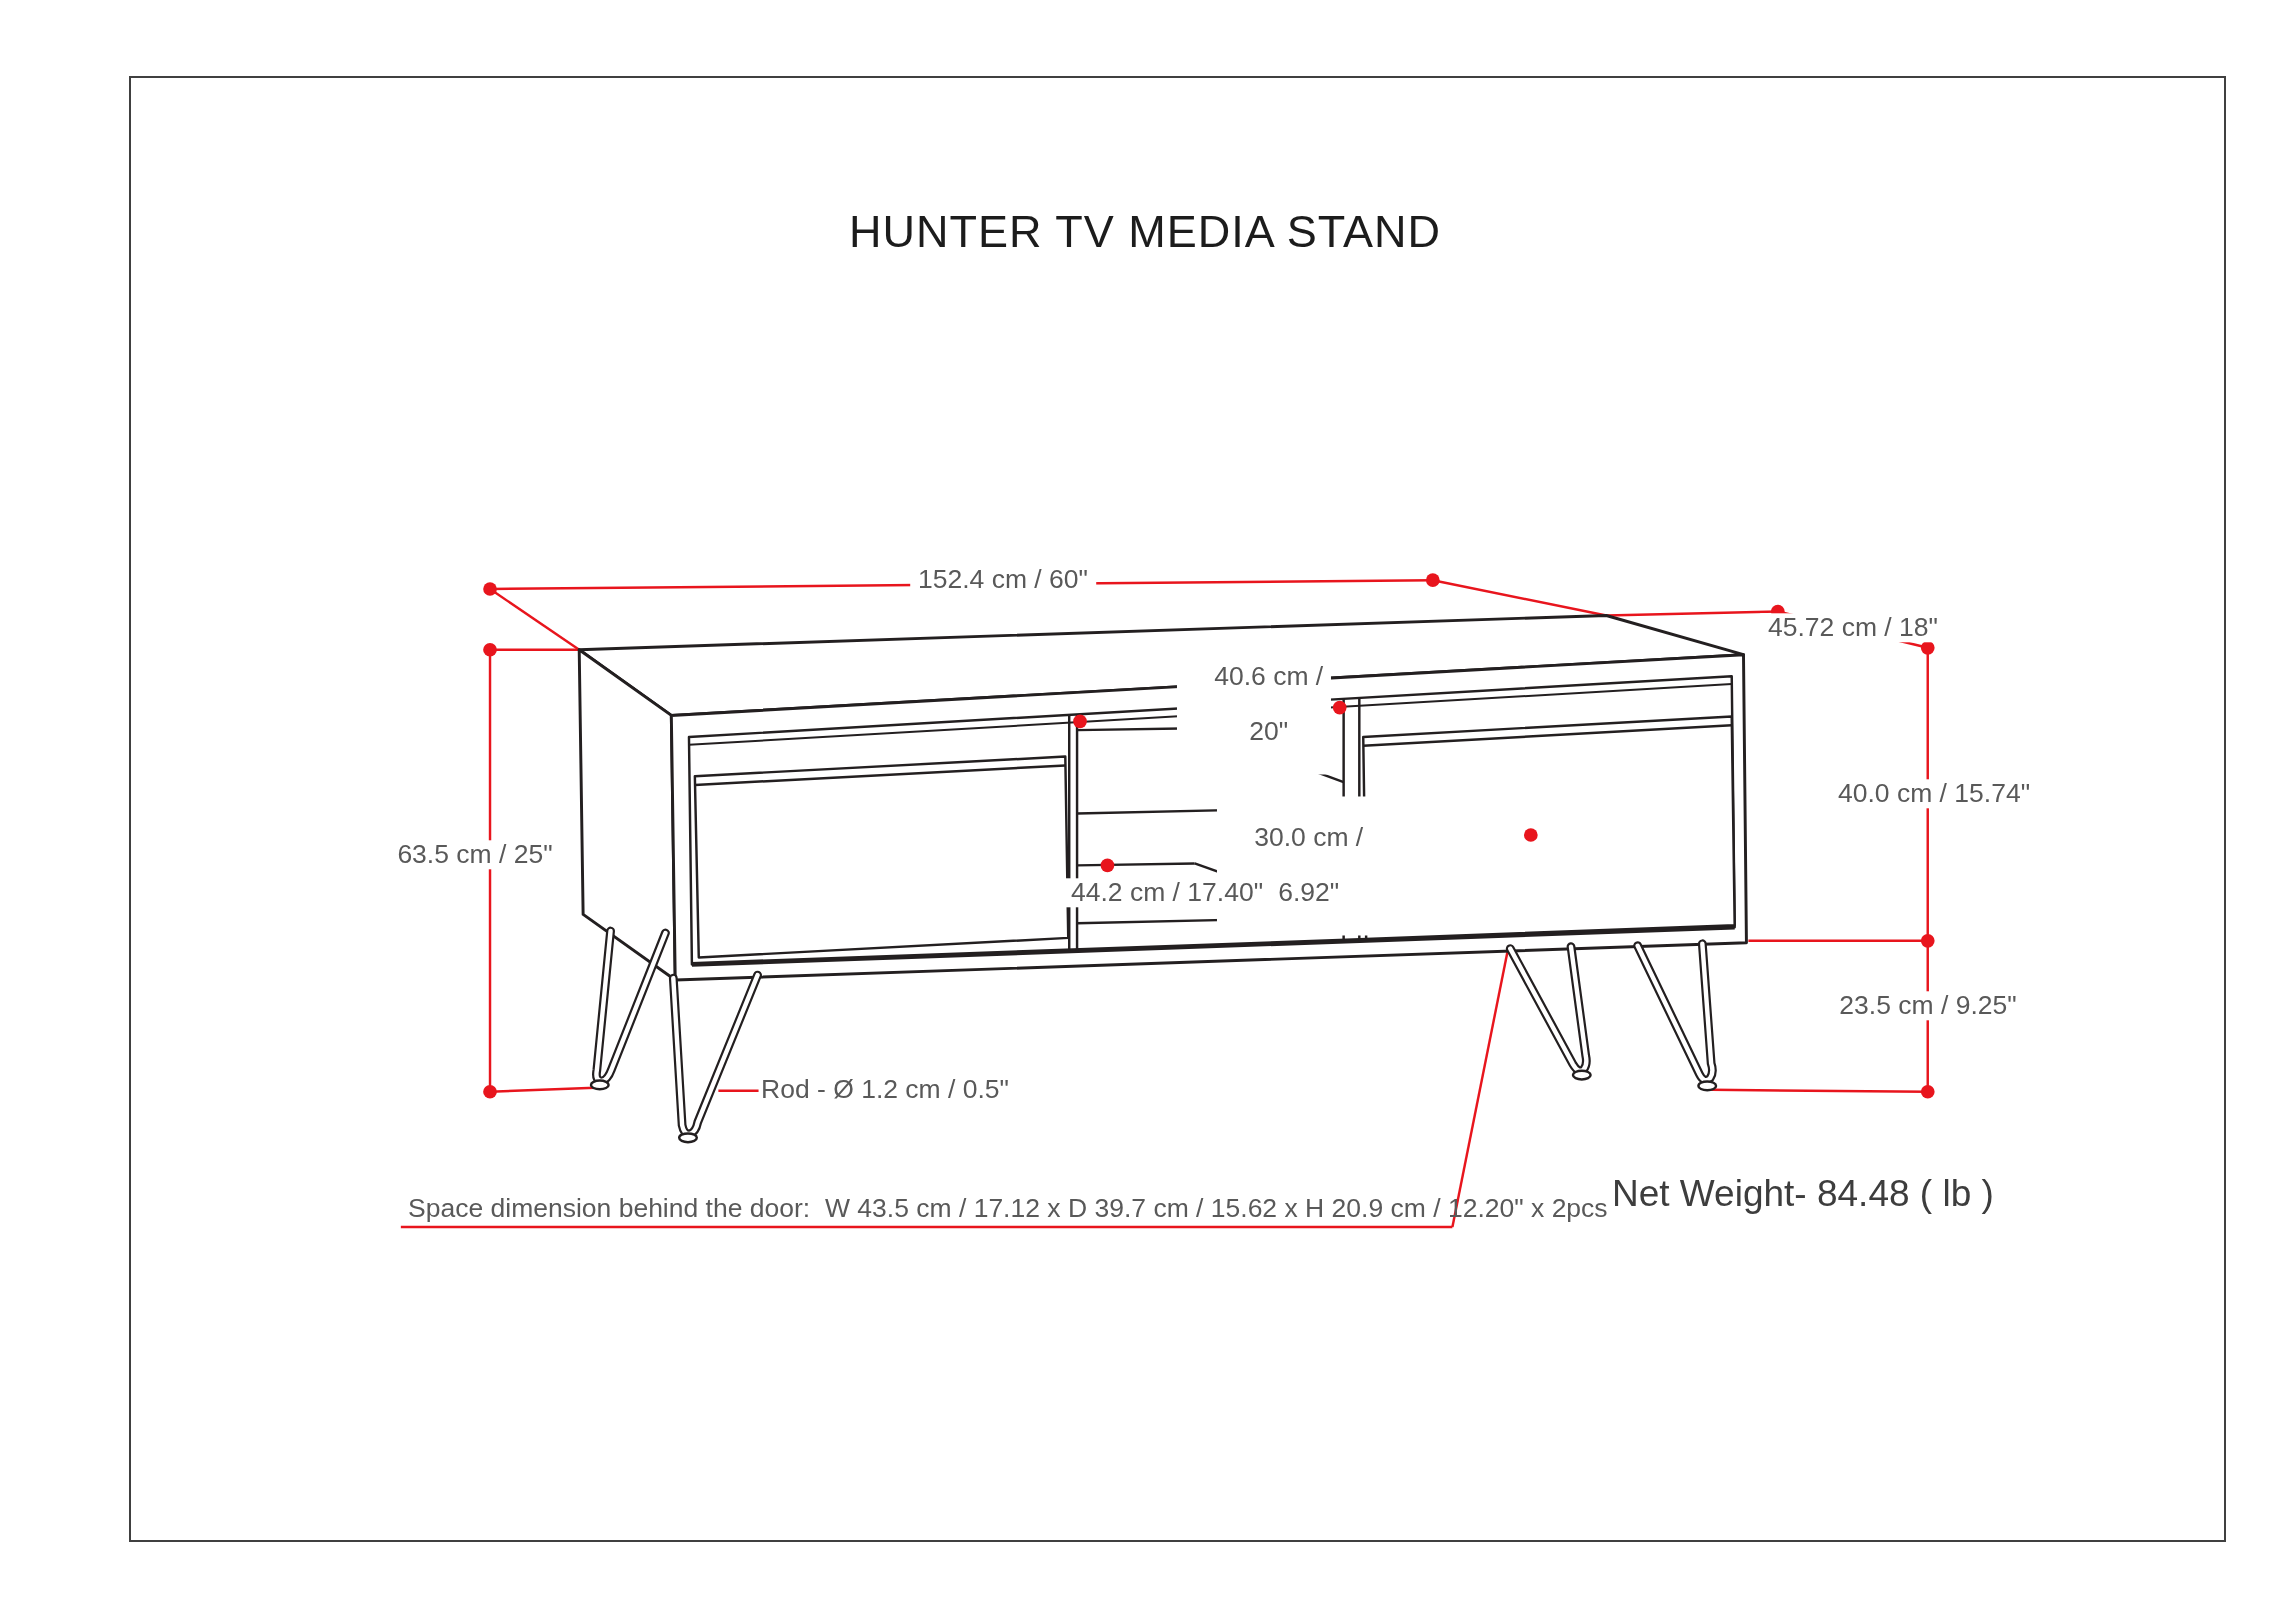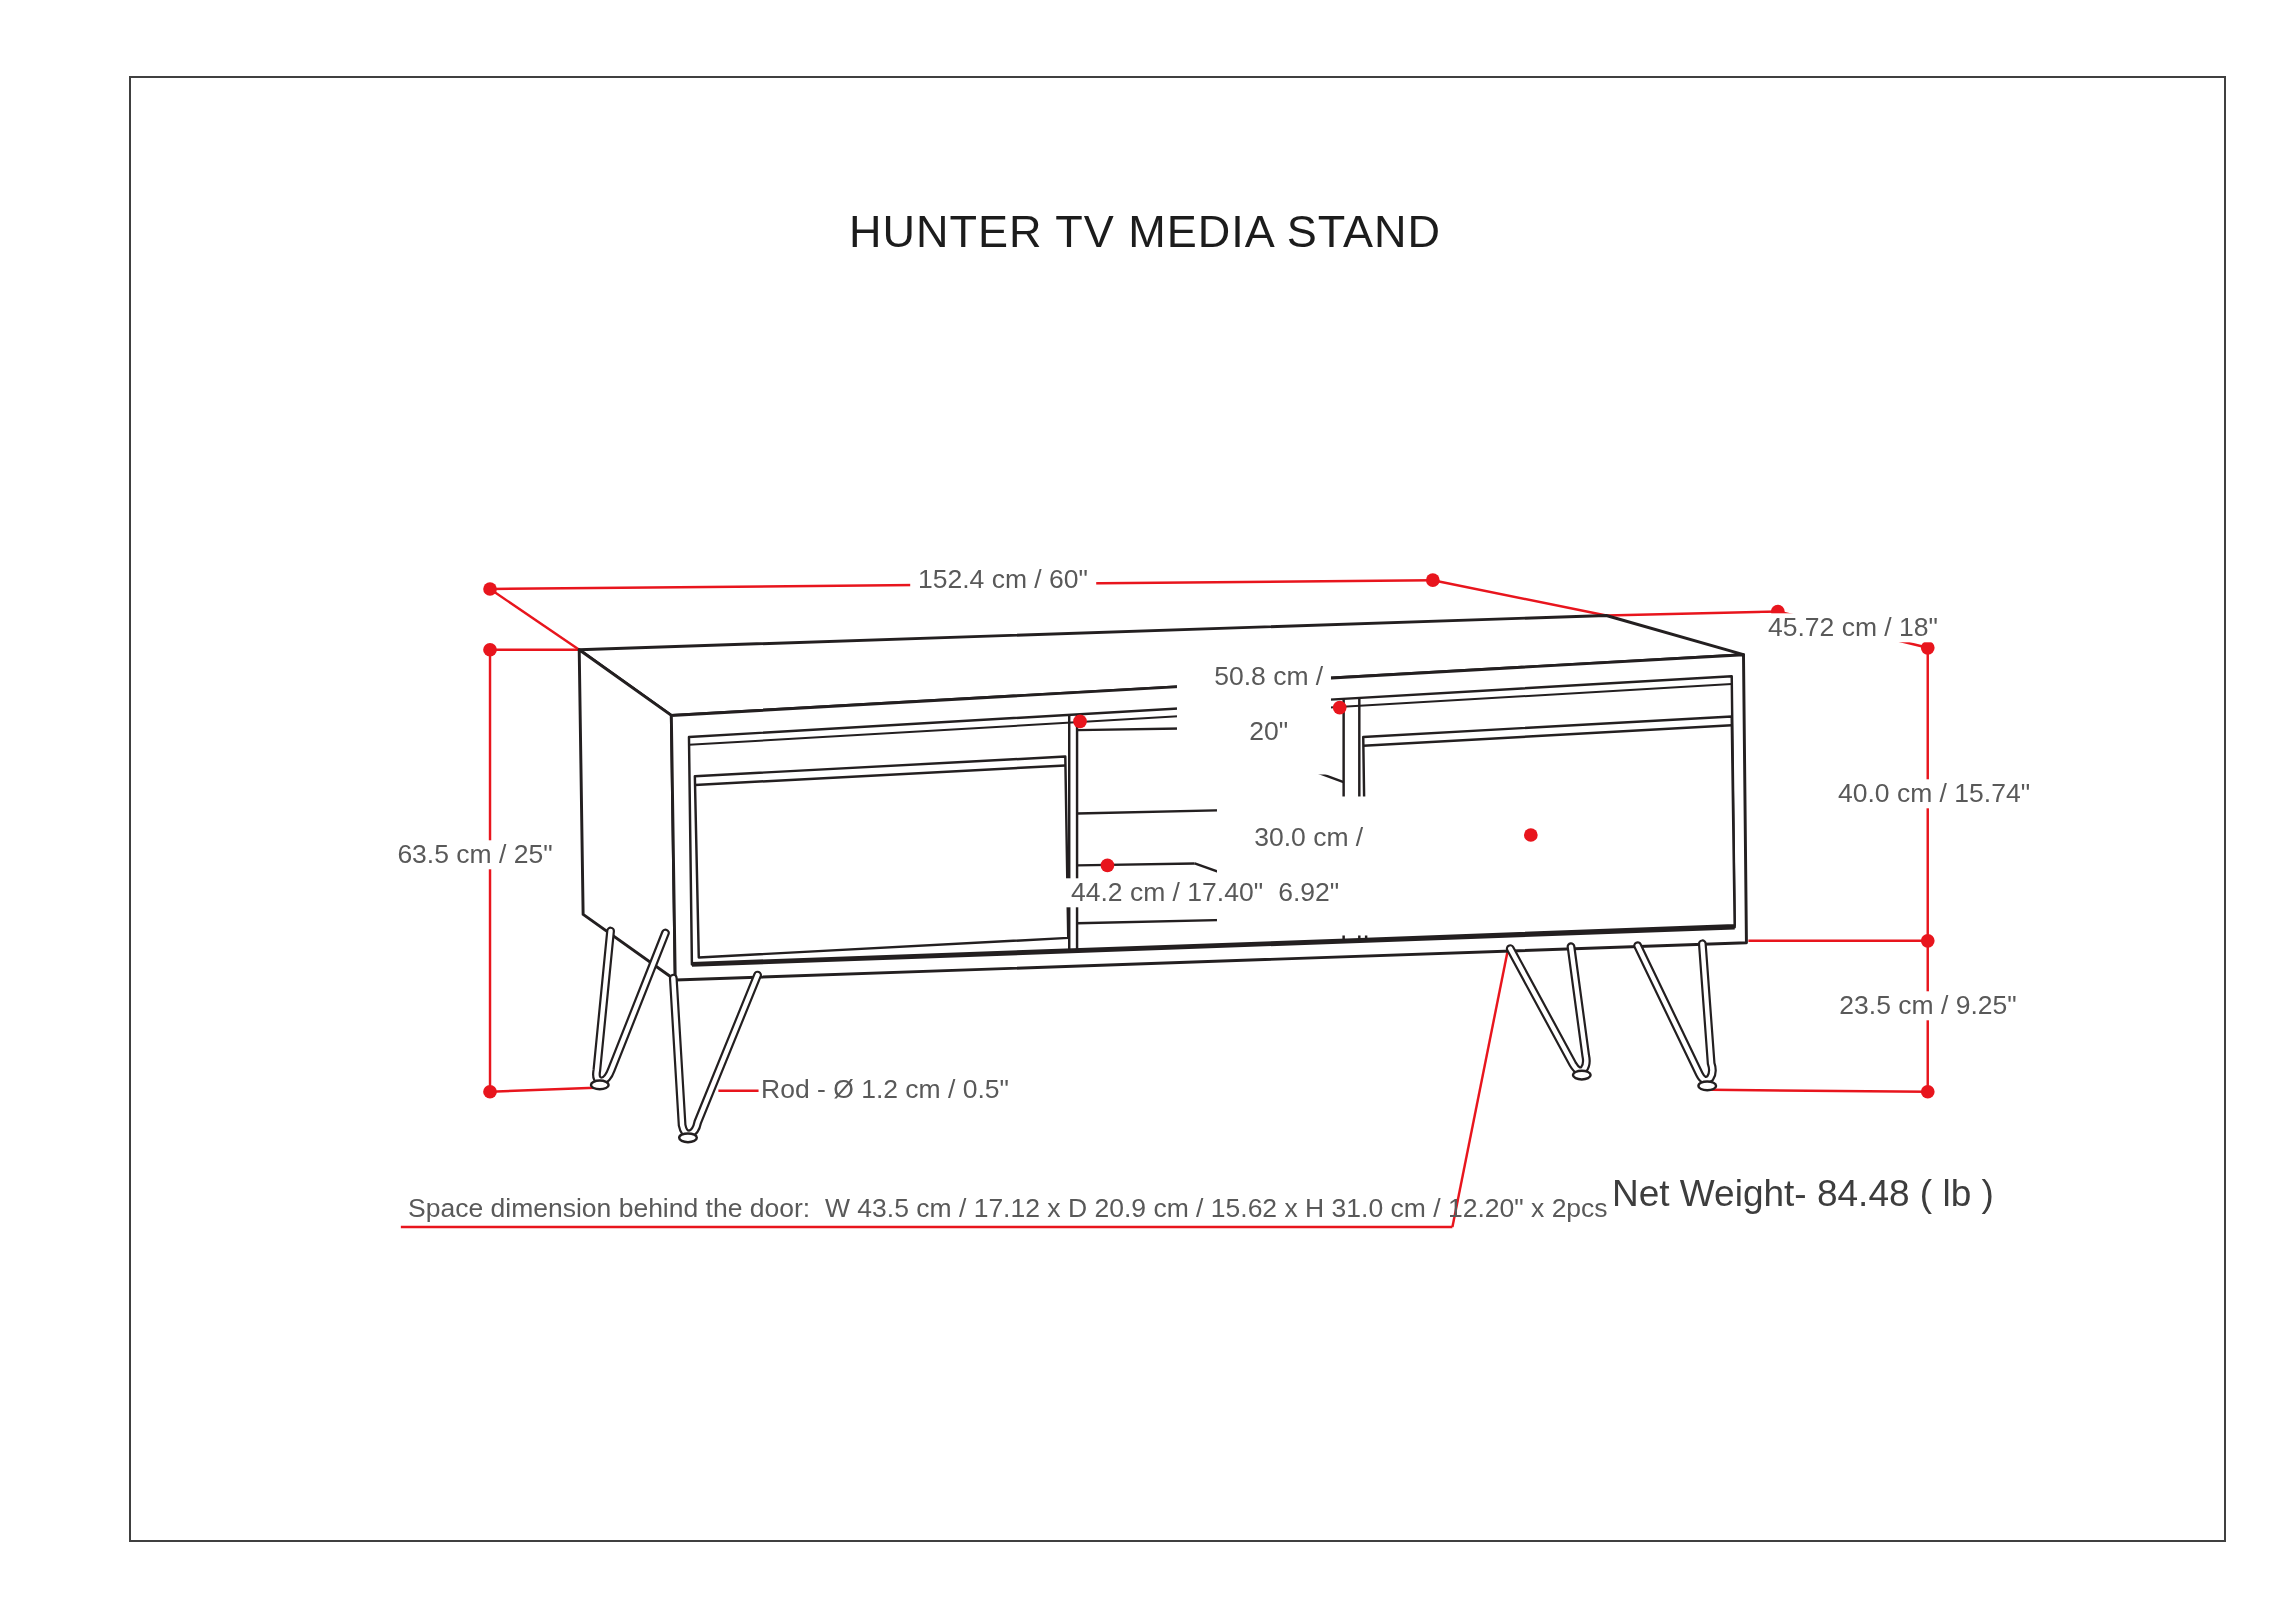--- a/index.html
+++ b/index.html
@@ -158,31 +158,31 @@
     </g>
   </svg>
 
   <div class="lbl bg" style="left:971px;top:580px;">152.4 cm / 60"</div>
   <div class="lbl bg" style="left:1821px;top:628px;">45.72 cm / 18"</div>
   <div class="lbl bg" style="left:443px;top:855px;">63.5 cm / 25"</div>
   <div class="lbl bg" style="left:1902px;top:794px;">40.0 cm / 15.74"</div>
   <div class="lbl bg" style="left:1896px;top:1006px;">23.5 cm / 9.25"</div>
 
   <div class="lbl bg" style="left:1222px;top:705px;">
-    <span>50.8 cm /</span><br>
+    <span>40.6 cm /</span><br>
     <span>20"</span>
   </div>
 
   <div class="lbl bg" style="left:1262px;top:866px;">
     <span>30.0 cm /</span><br>
     <span>6.92"</span>
   </div>
 
   <div class="lbl bg" style="left:1135px;top:893px;">44.2 cm / 17.40"</div>
 
   <div class="lbl left-anchored" style="left:729px;top:1090px;">Rod - Ø 1.2 cm / 0.5"</div>
 
-  <div class="footnote">Space dimension behind the door:  W 43.5 cm / 17.12 x D 20.9 cm / 15.62 x H 31.0 cm / 12.20" x 2pcs</div>
+  <div class="footnote">Space dimension behind the door:  W 43.5 cm / 17.12 x D 39.7 cm / 15.62 x H 20.9 cm / 12.20" x 2pcs</div>
 
   <div class="net-weight">Net Weight- 84.48 ( lb )</div>
 
 </div>
 
 
 </body></html>

